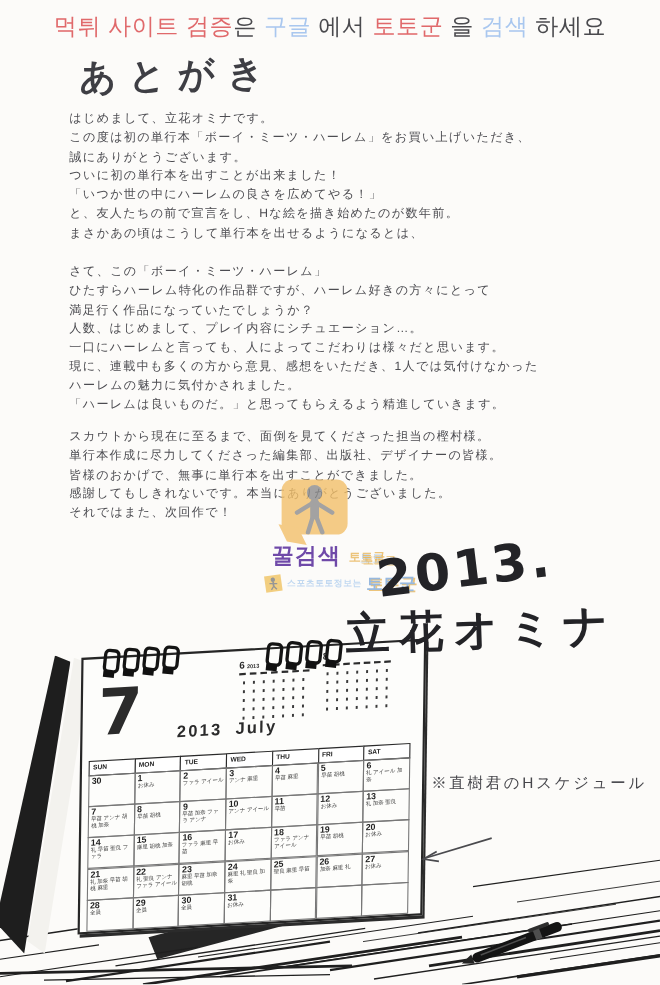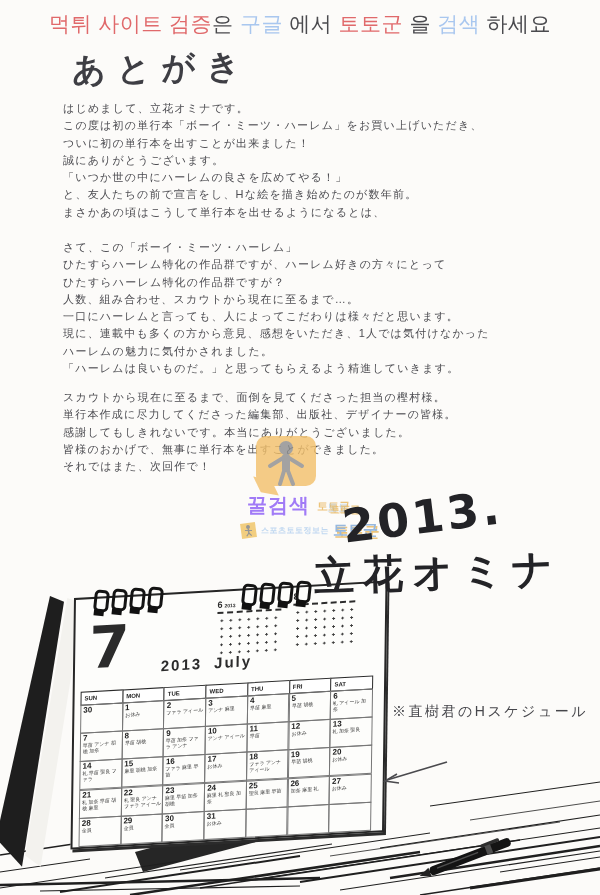--- a/index.html
+++ b/index.html
@@ -32,21 +32,21 @@
   .wm-bubble{
     left:256px;top:436px;width:60px;height:50px;background:#f3c06a;
     border-radius:10px;
   }
   .wm-bubble .tail{
     position:absolute;left:2px;bottom:-8px;width:16px;height:16px;
     background:#f3c06a;transform:skewX(35deg) rotate(12deg);
   }
   .wm-row1{left:247px;top:492px;white-space:nowrap;}
   .wm-honey{
-    font-size:20px;font-weight:800;color:#8b5cf6;letter-spacing:1px;
+    font-size:20px;font-weight:800;color:#4c1d95;letter-spacing:1px;
     text-shadow:0 0 2px #fff;
   }
   .wm-toto-small{
     font-size:11px;font-weight:700;color:#e9b75c;margin-left:7px;
     position:relative;top:-2px;
   }
   .wm-row2{left:241px;top:521px;white-space:nowrap;display:flex;align-items:center;}
   .wm-note-icon{
     width:15px;height:15px;background:#f0c363;transform:rotate(-8deg);
     display:inline-block;margin-right:5px;position:relative;
@@ -145,41 +145,41 @@
 </head>
 <body>
 
 <div class="korean-header"><span style="color: rgb(224, 105, 107);">먹튀 사이트 검증</span><span style="color: rgb(74, 74, 78);">은 </span><span style="color: rgb(169, 199, 239);">구글</span><span style="color: rgb(74, 74, 78);"> 에서 </span><span style="color: rgb(224, 105, 107);">토토군</span><span style="color: rgb(74, 74, 78);"> 을 </span><span style="color: rgb(169, 199, 239);">검색</span><span style="color: rgb(74, 74, 78);"> 하세요</span></div>
 
 <div class="title">あとがき</div>
 
 <div class="para para1">
     <div class="tline">はじめまして、立花オミナです。</div>
     <div class="tline">この度は初の単行本「ボーイ・ミーツ・ハーレム」をお買い上げいただき、</div>
+    <div class="tline">誠にありがとうございます。</div>
     <div class="tline">ついに初の単行本を出すことが出来ました！</div>
-    <div class="tline">誠にありがとうございます。</div>
     <div class="tline">「いつか世の中にハーレムの良さを広めてやる！」</div>
     <div class="tline">と、友人たちの前で宣言をし、Hな絵を描き始めたのが数年前。</div>
     <div class="tline">まさかあの頃はこうして単行本を出せるようになるとは、</div>
   </div>
 <div class="para para2">
     <div class="tline">さて、この「ボーイ・ミーツ・ハーレム」</div>
     <div class="tline">ひたすらハーレム特化の作品群ですが、ハーレム好きの方々にとって</div>
-    <div class="tline">ひたすらハーレム特化の作品群ですが？</div>
-    <div class="tline">人数、組み合わせ、スカウトから現在に至るまで…。</div>
+    <div class="tline">満足行く作品になっていたでしょうか？</div>
+    <div class="tline">人数、はじめまして、プレイ内容にシチュエーション…。</div>
     <div class="tline">一口にハーレムと言っても、人によってこだわりは様々だと思います。</div>
     <div class="tline">現に、連載中も多くの方から意見、感想をいただき、1人では気付けなかった</div>
     <div class="tline">ハーレムの魅力に気付かされました。</div>
     <div class="tline">「ハーレムは良いものだ。」と思ってもらえるよう精進していきます。</div>
   </div>
 <div class="para para3">
     <div class="tline">スカウトから現在に至るまで、面倒を見てくださった担当の樫村様。</div>
     <div class="tline">単行本作成に尽力してくださった編集部、出版社、デザイナーの皆様。</div>
+    <div class="tline">皆様のおかげで、無事に単行本を出すことができました。</div>
     <div class="tline">感謝してもしきれないです。本当にありがとうございました。</div>
-    <div class="tline">皆様のおかげで、無事に単行本を出すことができました。</div>
     <div class="tline">それではまた、次回作で！</div>
   </div>
 
 <div class="wm wm-bubble">
   <div class="tail"></div>
   <svg width="60" height="50" viewBox="0 0 60 50">
     <circle cx="30" cy="12" r="7" fill="#8d8d8d"></circle>
     <rect x="26" y="18" width="8" height="18" rx="3" fill="#8d8d8d"></rect>
     <line x1="27" y1="22" x2="14" y2="30" stroke="#8d8d8d" stroke-width="4" stroke-linecap="round"></line>
     <line x1="33" y1="22" x2="46" y2="30" stroke="#8d8d8d" stroke-width="4" stroke-linecap="round"></line>

